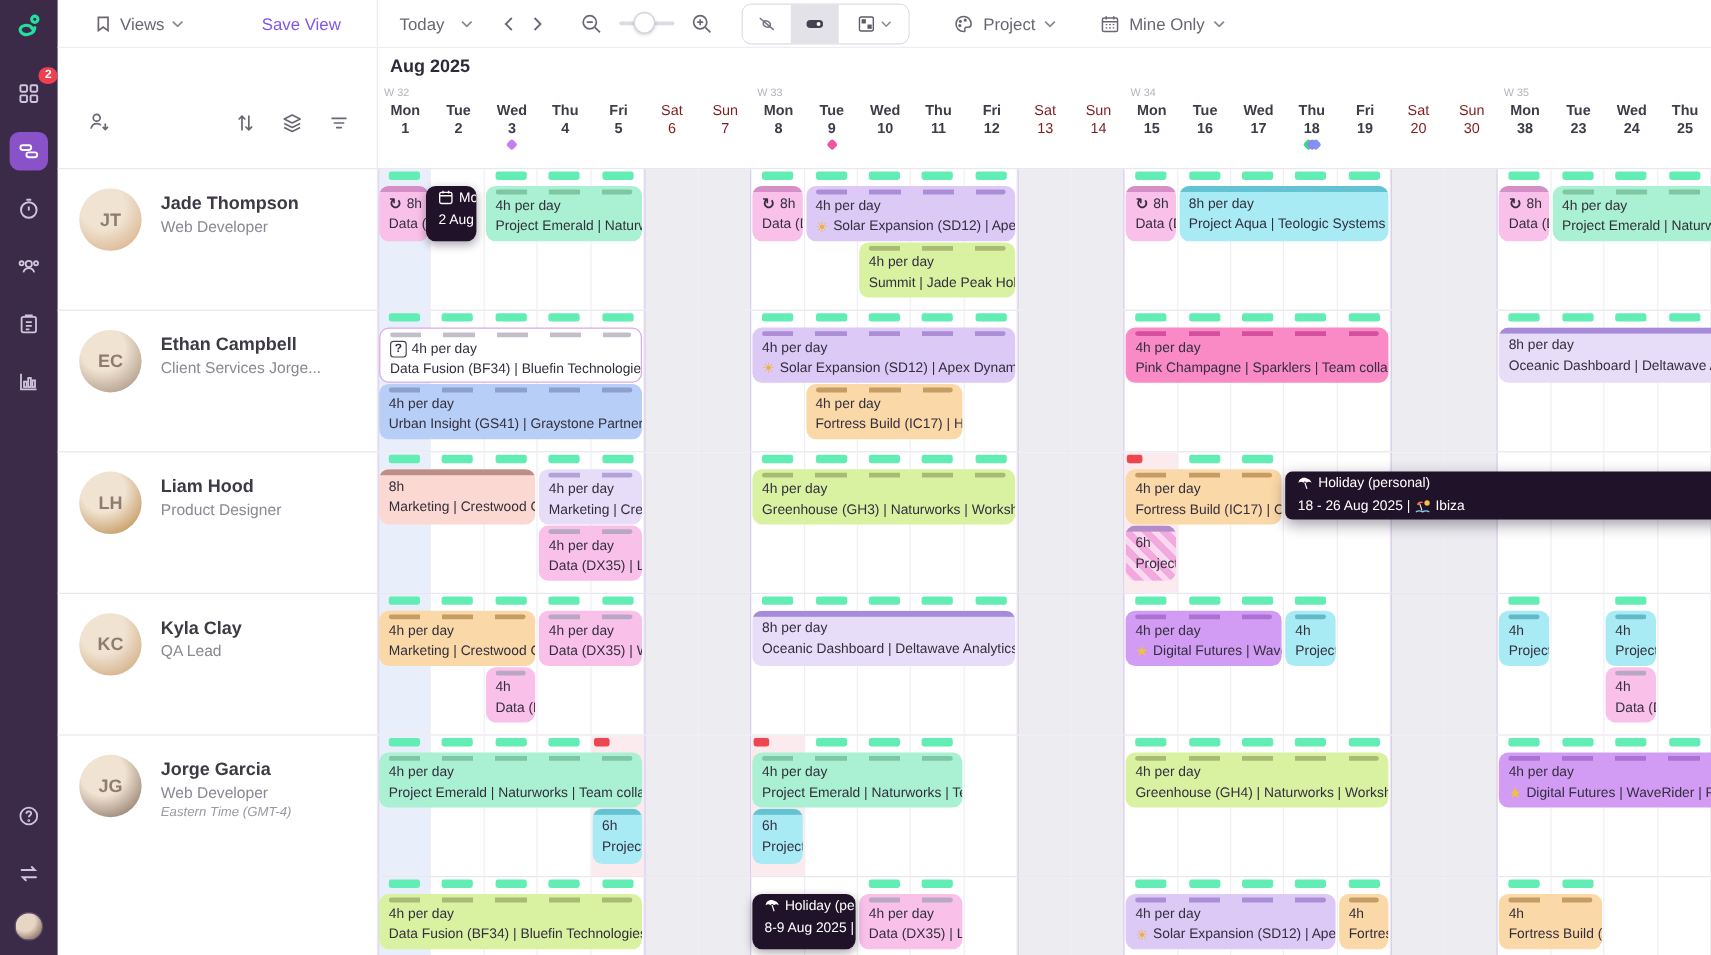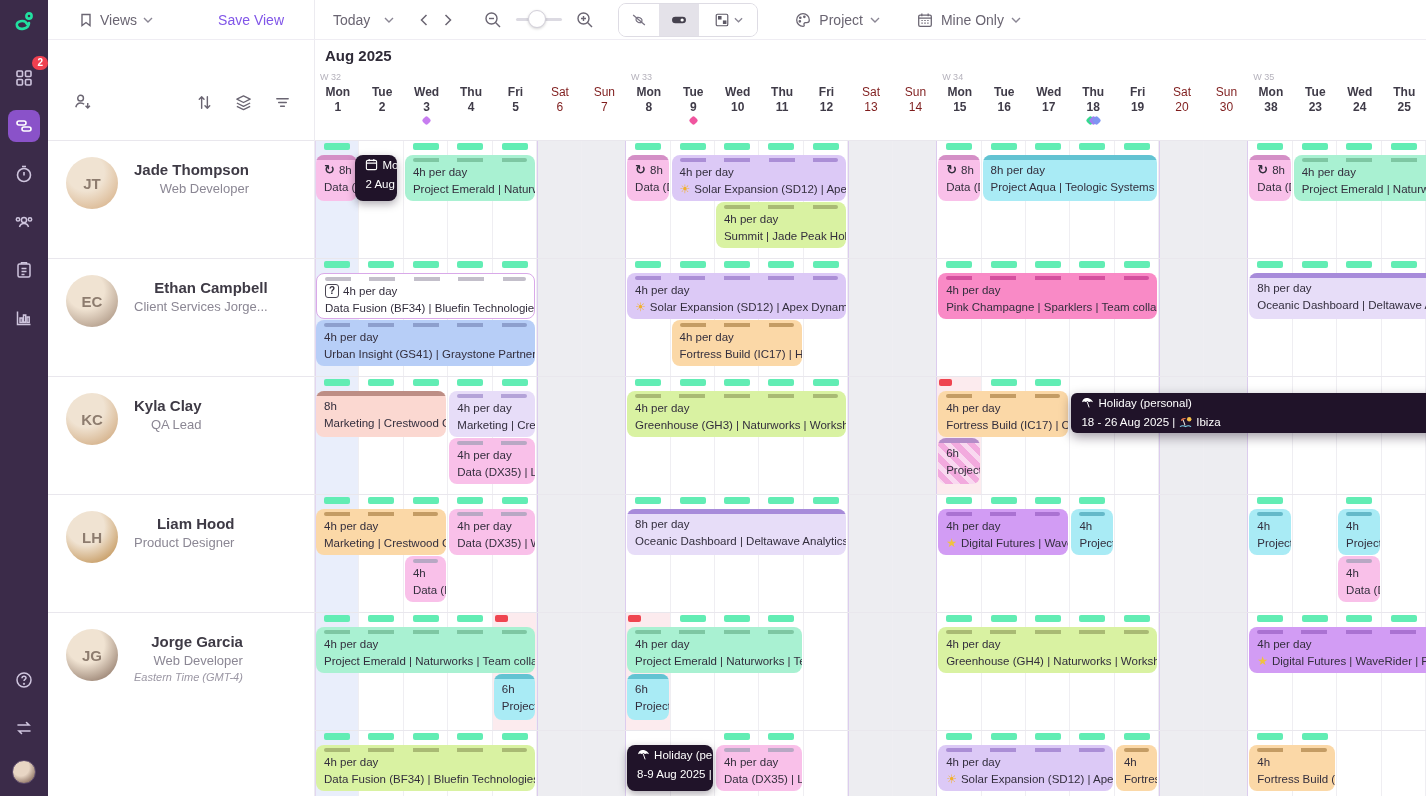--- a/index.html
+++ b/index.html
@@ -29,21 +29,21 @@
   .slider { width:46px; height:3px; background:#dcdae2; border-radius:2px; position:relative; margin:0 4px; cursor:pointer; }
   .slider-knob { position:absolute; top:-8px; left:12px; width:18px; height:18px; border-radius:50%; background:#fff; border:1px solid #d3d0da; box-shadow:0 1px 3px rgba(0,0,0,.18); }
   .seg { display:flex; border:1px solid #dedce4; border-radius:8px; overflow:hidden; height:34px; margin-left:14px; }
   .seg-btn { width:40px; display:flex; align-items:center; justify-content:center; cursor:pointer; background:#fff; }
   .seg-btn.active { background:#e4e2e9; }
   .seg-btn.wide { width:58px; gap:4px; }
   .tb-drop { display:flex; align-items:center; gap:7px; color:#6a6572; font-size:14px; cursor:pointer; margin-left:26px; }
 
   
   .content { flex:1; display:flex; min-height:0; }
-  .people { width:267px; flex:0 0 267px; border-right:1px solid #ecebf0; display:flex; flex-direction:column;text-align:right; }
+  .people { width:267px; flex:0 0 267px; border-right:1px solid #ecebf0; display:flex; flex-direction:column; }
   .people-toolbar { height:100px; flex:0 0 100px; display:flex; align-items:flex-end; justify-content:space-between; padding:0 22px 28px 24px; }
   .pt-right { display:flex; gap:20px; }
   .pt-btn { cursor:pointer; display:flex; }
   .prow { height:118px; border-top:1px solid #e9e7ed; display:flex; align-items:flex-start; padding:16px 10px 0 18px; gap:16px; }
   .avatar { width:52px; height:52px; border-radius:50%; flex:0 0 52px; display:flex; align-items:center; justify-content:center; font-size:15px; font-weight:700; color:rgba(60,40,30,.55); }
   .pname { font-size:15px; font-weight:600; color:#3e3a45; padding-top:4px; }
   .prole { font-size:13px; color:#8b8794; margin-top:3px; }
   .ptz { font-size:11px; font-style:italic; color:#9b97a4; margin-top:3px; }
 
   
@@ -322,31 +322,31 @@
               </div>
             </div>
             <div class="prow">
               <div class="avatar" style="background: radial-gradient(circle at 38% 30%, rgb(240, 227, 210) 0px, rgb(240, 227, 210) 38%, rgb(183, 162, 144) 80%);">EC</div>
               <div>
                 <div class="pname">Ethan Campbell</div>
                 <div class="prole">Client Services Jorge...</div>
               </div>
             </div>
             <div class="prow">
+              <div class="avatar" style="background: radial-gradient(circle at 38% 30%, rgb(240, 227, 210) 0px, rgb(240, 227, 210) 38%, rgb(201, 160, 106) 80%);">LH</div>
+              <div>
+                <div class="pname">Liam Hood</div>
+                <div class="prole">Product Designer</div>
+              </div>
+            </div>
+            <div class="prow">
               <div class="avatar" style="background: radial-gradient(circle at 38% 30%, rgb(240, 227, 210) 0px, rgb(240, 227, 210) 38%, rgb(214, 180, 142) 80%);">KC</div>
               <div>
                 <div class="pname">Kyla Clay</div>
                 <div class="prole">QA Lead</div>
-              </div>
-            </div>
-            <div class="prow">
-              <div class="avatar" style="background: radial-gradient(circle at 38% 30%, rgb(240, 227, 210) 0px, rgb(240, 227, 210) 38%, rgb(201, 160, 106) 80%);">LH</div>
-              <div>
-                <div class="pname">Liam Hood</div>
-                <div class="prole">Product Designer</div>
               </div>
             </div>
             <div class="prow">
               <div class="avatar" style="background: radial-gradient(circle at 38% 30%, rgb(240, 227, 210) 0px, rgb(240, 227, 210) 38%, rgb(160, 138, 122) 80%);">JG</div>
               <div>
                 <div class="pname">Jorge Garcia</div>
                 <div class="prole">Web Developer</div>
                 <div class="ptz">Eastern Time (GMT-4)</div>
               </div>
             </div>

